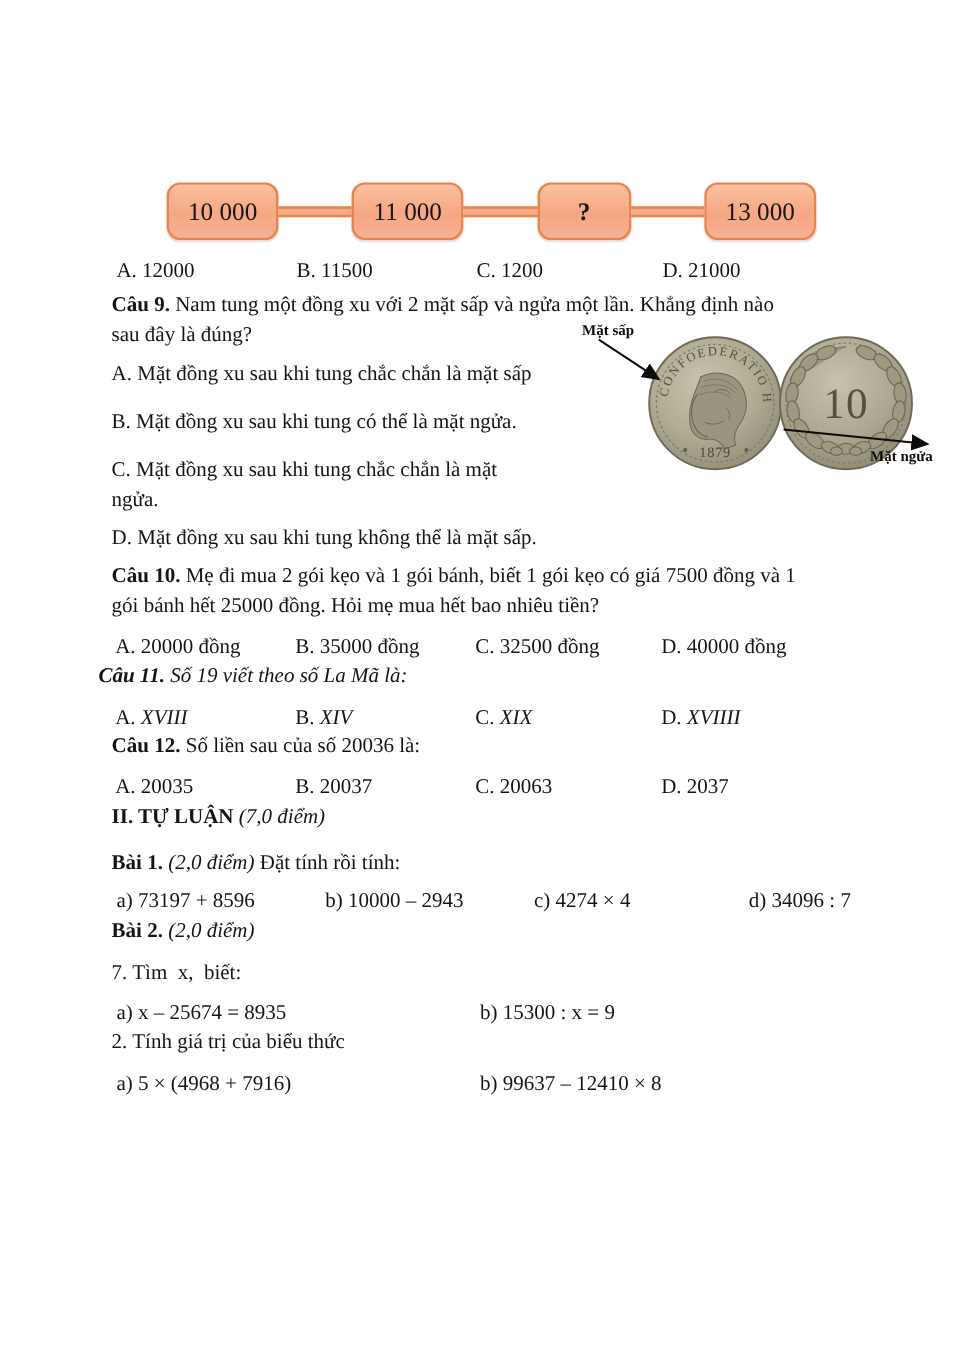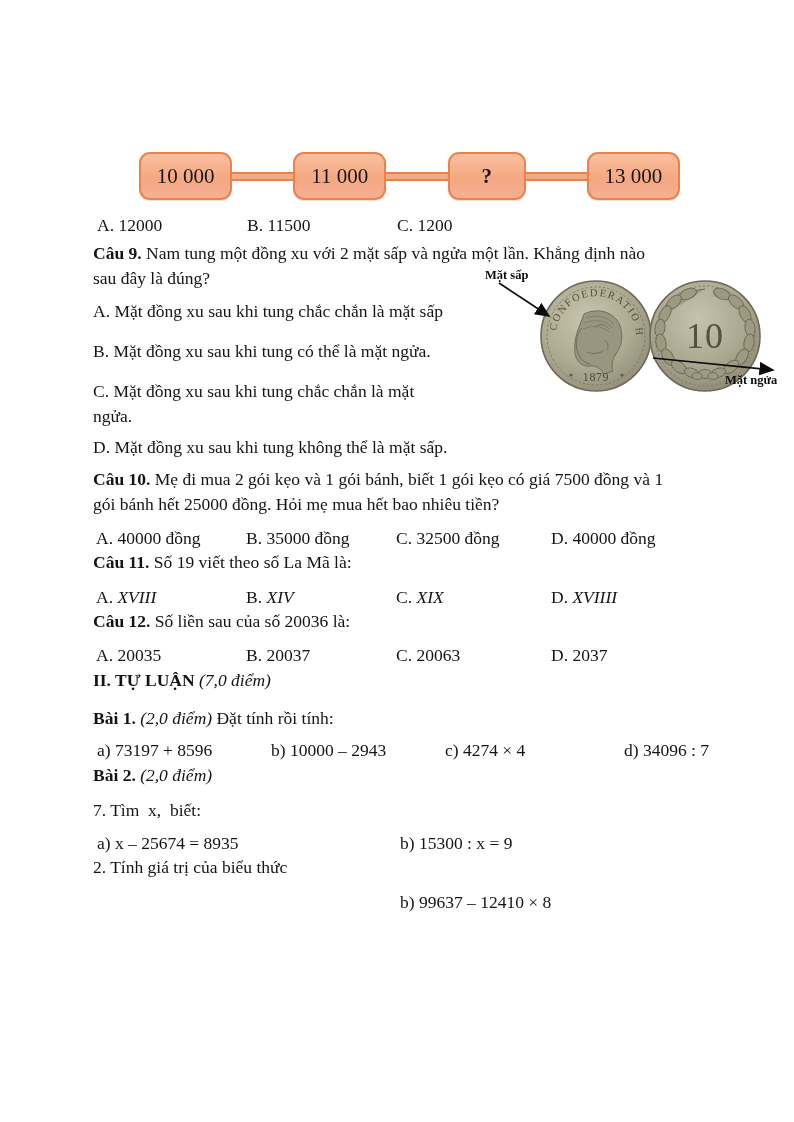--- a/index.html
+++ b/index.html
@@ -120,20 +120,21 @@
       <div class="chain-box w-q" style="font-weight:bold;">?</div>
       <div class="chain-connector"></div>
       <div class="chain-box w-wide">13 000</div>
     </div>
   </div>
 
   <div class="optrow" style="left:97px; top:213px;">
     <span class="opt-a">A. 12000</span>
     <span class="opt-b">B. 11500</span>
     <span class="opt-c">C. 1200</span>
+    <span class="opt-d">D. 21000</span>
   </div>
 
   <div class="qline" style="left:93px; top:240px; width:600px;">
     <span class="b">Câu 9.</span><span> Nam tung một đồng xu với 2 mặt sấp và ngửa một lần. Khẳng định nào</span>
   </div>
   <div class="qline" style="left:93px; top:265px;">sau đây là đúng?</div>
 
   <div class="txt" style="left:93px; top:299px;">A. Mặt đồng xu sau khi tung chắc chắn là mặt sấp</div>
   <div class="txt" style="left:93px; top:339px;">B. Mặt đồng xu sau khi tung có thể là mặt ngửa.</div>
   <div class="txt" style="left:93px; top:379px;">C. Mặt đồng xu sau khi tung chắc chắn là mặt</div>
@@ -227,27 +228,27 @@
     <div class="coin-label lbl-sap">Mặt sấp</div>
     <div class="coin-label lbl-ngua">Mặt ngửa</div>
   </div>
 
   <div class="qline" style="left:93px; top:466px; width:610px;">
     <span class="b">Câu 10.</span><span>  Mẹ đi mua 2 gói kẹo và 1 gói bánh, biết 1 gói kẹo có giá 7500  đồng và 1</span>
   </div>
   <div class="qline" style="left:93px; top:491px;">gói bánh hết  25000  đồng. Hỏi mẹ mua hết bao nhiêu tiền?</div>
 
   <div class="optrow" style="left:96px; top:526px;">
-    <span class="opt-a">A. 40000  đồng</span>
+    <span class="opt-a">A. 20000  đồng</span>
     <span class="opt-b">B. 35000  đồng</span>
     <span class="opt-c">C. 32500  đồng</span>
     <span class="opt-d">D. 40000  đồng</span>
   </div>
 
-  <div class="qline" style="left:93px; top:549px;">
+  <div class="qline" style="left:82px; top:549px;font-style:italic;">
     <span class="b">Câu 11.</span><span> Số 19 viết theo số La Mã là:</span>
   </div>
   <div class="optrow" style="left:96px; top:585px;">
     <span class="opt-a"><span>A. </span><span class="i">XVIII</span></span>
     <span class="opt-b"><span>B. </span><span class="i">XIV</span></span>
     <span class="opt-c"><span>C. </span><span class="i">XIX</span></span>
     <span class="opt-d"><span>D. </span><span class="i">XVIIII</span></span>
   </div>
 
   <div class="qline" style="left:93px; top:608px;">
@@ -276,15 +277,16 @@
 
   <div class="qline" style="left:93px; top:762px;">
     <span class="b">Bài 2.</span><span class="i"> (2,0 điểm)</span>
   </div>
 
   <div class="txt" style="left:93px; top:798px;">7. Tìm  x,  biết:</div>
   <div class="txt mathline" style="left:97px; top:831px;">a) x – 25674 = 8935</div>
   <div class="txt mathline" style="left:400px; top:831px;">b) 15300 : x = 9</div>
 
   <div class="txt" style="left:93px; top:855px;">2. Tính giá trị của biểu thức</div>
+  <div class="txt mathline" style="left:97px; top:890px;">a) 5 × (4968 + 7916)</div>
   <div class="txt mathline" style="left:400px; top:890px;">b) 99637 – 12410 × 8</div>
 
 </div>
 
 </body></html>

